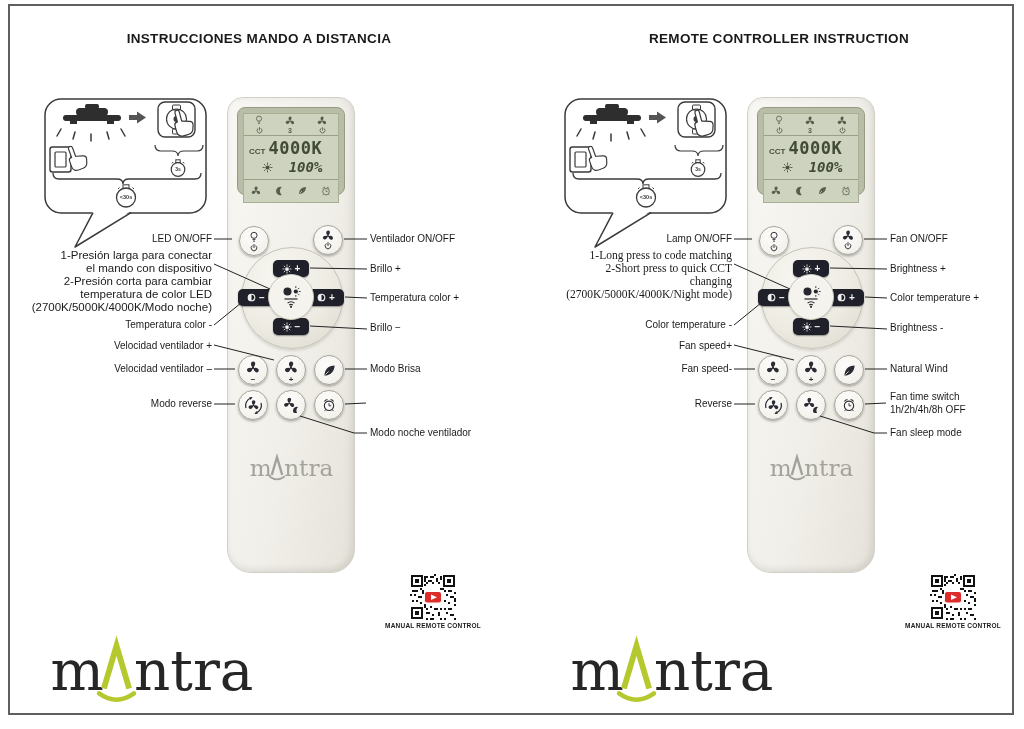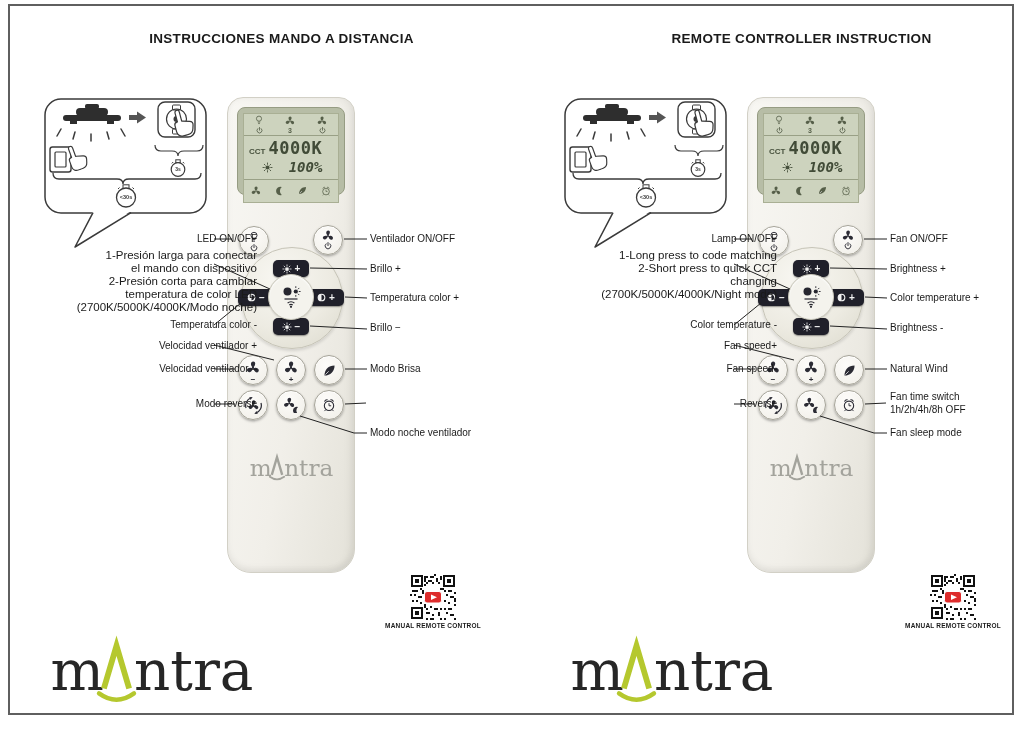--- a/index.html
+++ b/index.html
@@ -1,18 +1,18 @@
 <!DOCTYPE html>
 <html><head>
 <meta charset="utf-8">
 <style>
   html,body{margin:0;padding:0;background:#fff;width:1024px;height:729px;overflow:hidden;
     font-family:"Liberation Sans",sans-serif;color:#1a1a1a;}
   .page-border{position:absolute;left:8px;top:4px;right:10px;bottom:14px;border:2px solid #5f5f5f;}
-  .panel{position:absolute;top:0;width:502px;height:729px;padding-left:45px;}
+  .panel{position:absolute;top:0;width:502px;height:729px;}
   .panel-left{left:8px;}
   .panel-right{left:528px;}
   .title{position:absolute;top:31px;left:0;width:100%;text-align:center;font-size:13.5px;
     font-weight:bold;letter-spacing:.3px;}
   
   .bubble{position:absolute;left:25px;top:92px;width:190px;height:165px;overflow:visible;}
   .sw{position:absolute;text-align:center;font-weight:bold;color:#3a3a3a;}
   .sw-small{left:158px;top:166px;width:24px;font-size:5px;}
   .sw-big{left:105px;top:194px;width:26px;font-size:5.5px;}
   
@@ -601,21 +601,21 @@
 
     <svg class="rlogo" viewBox="0 0 210 70">
       <text x="2" y="54">m</text>
       <path class="stroke" d="M57 52 L70 8 L83 52" stroke-width="6" fill="none"></path>
       <text x="88" y="54">ntra</text>
       <path class="stroke" d="M52 57 Q70 70 88 57" stroke-width="4.5" fill="none" stroke-linecap="round"></path>
     </svg>
   </div>
 
   <div class="lab lab-l" style="top:232px;">Lamp ON/OFF</div>
-  <div class="note" style="top:249px;">1-Long press to code matching
+  <div class="note" style="top:249px;font-family:Liberation Serif, serif;">1-Long press to code matching
 2-Short press to quick CCT
 changing
 (2700K/5000K/4000K/Night mode)</div>
   <div class="lab lab-l" style="top:318px;">Color temperature -</div>
   <div class="lab lab-l" style="top:339px;">Fan speed+</div>
   <div class="lab lab-l" style="top:362px;">Fan speed-</div>
   <div class="lab lab-l" style="top:397px;">Reverse</div>
 
   <div class="lab lab-r" style="top:232px;">Fan ON/OFF</div>
   <div class="lab lab-r" style="top:262px;">Brightness +</div>

